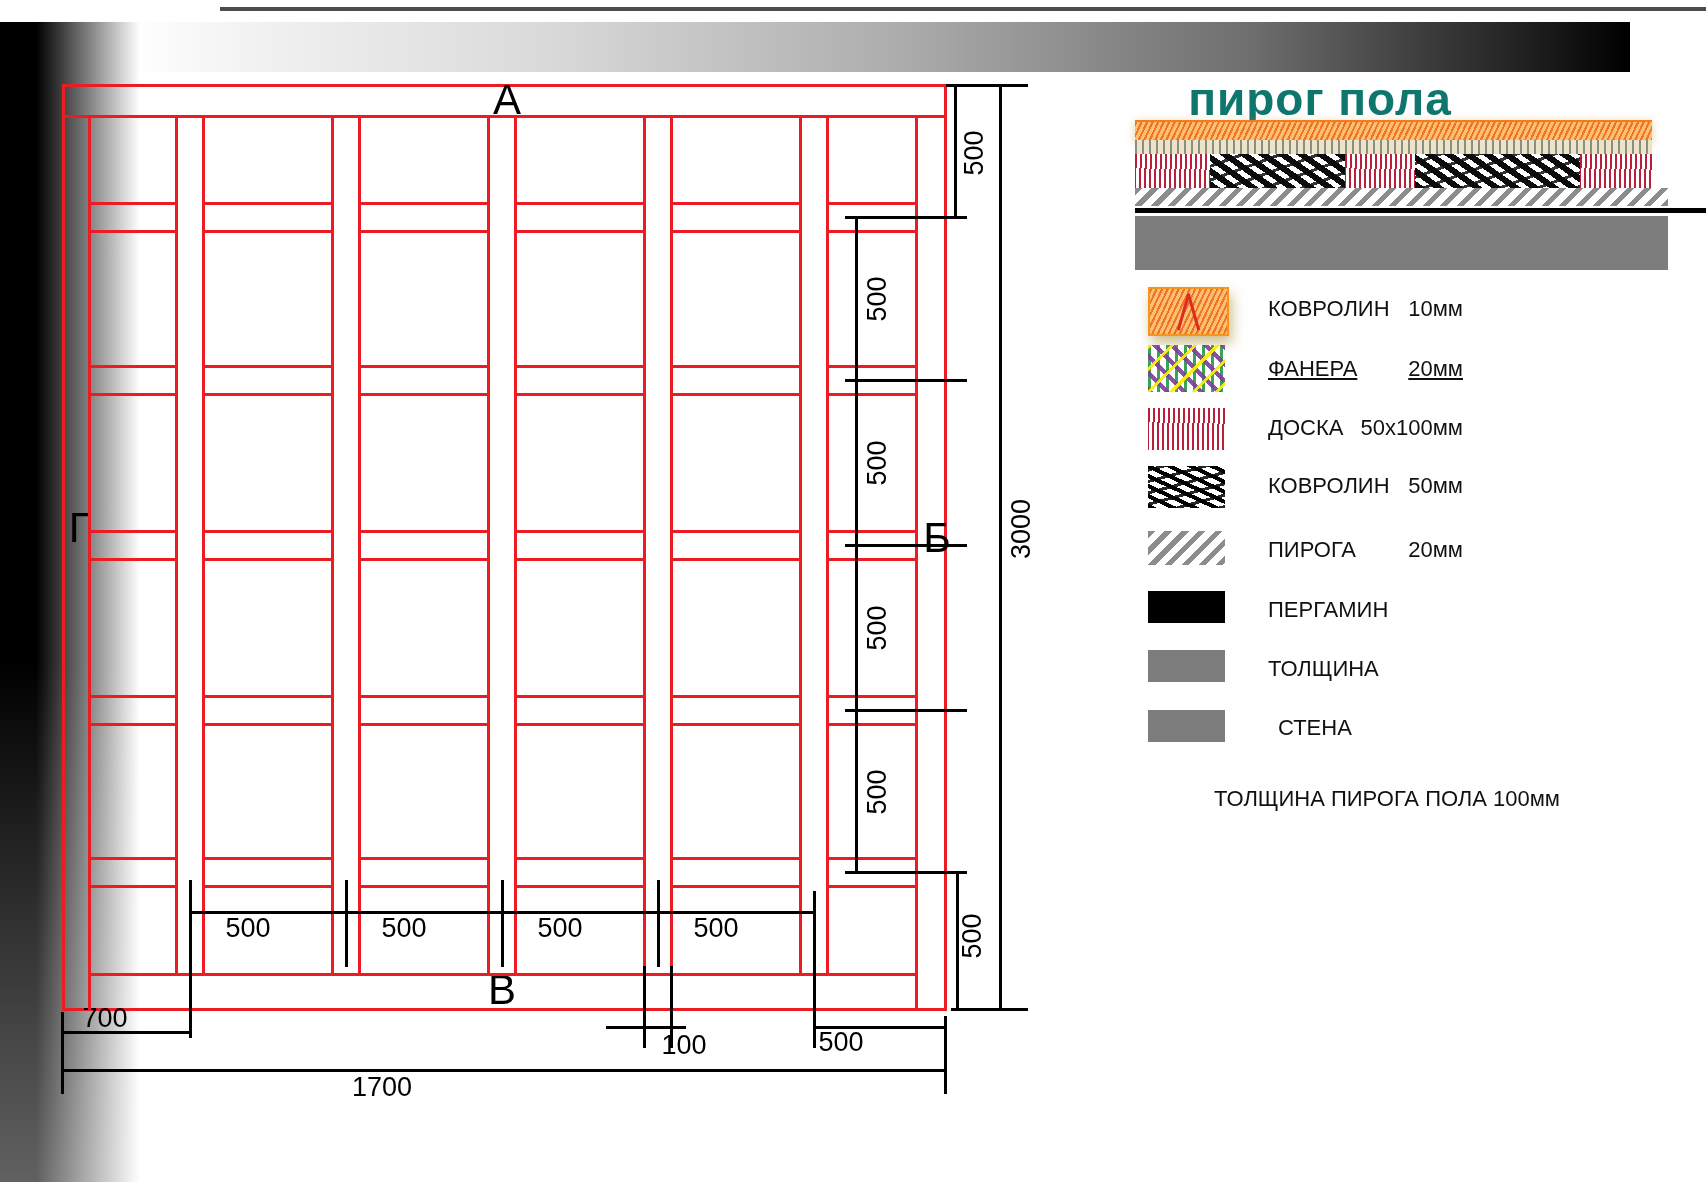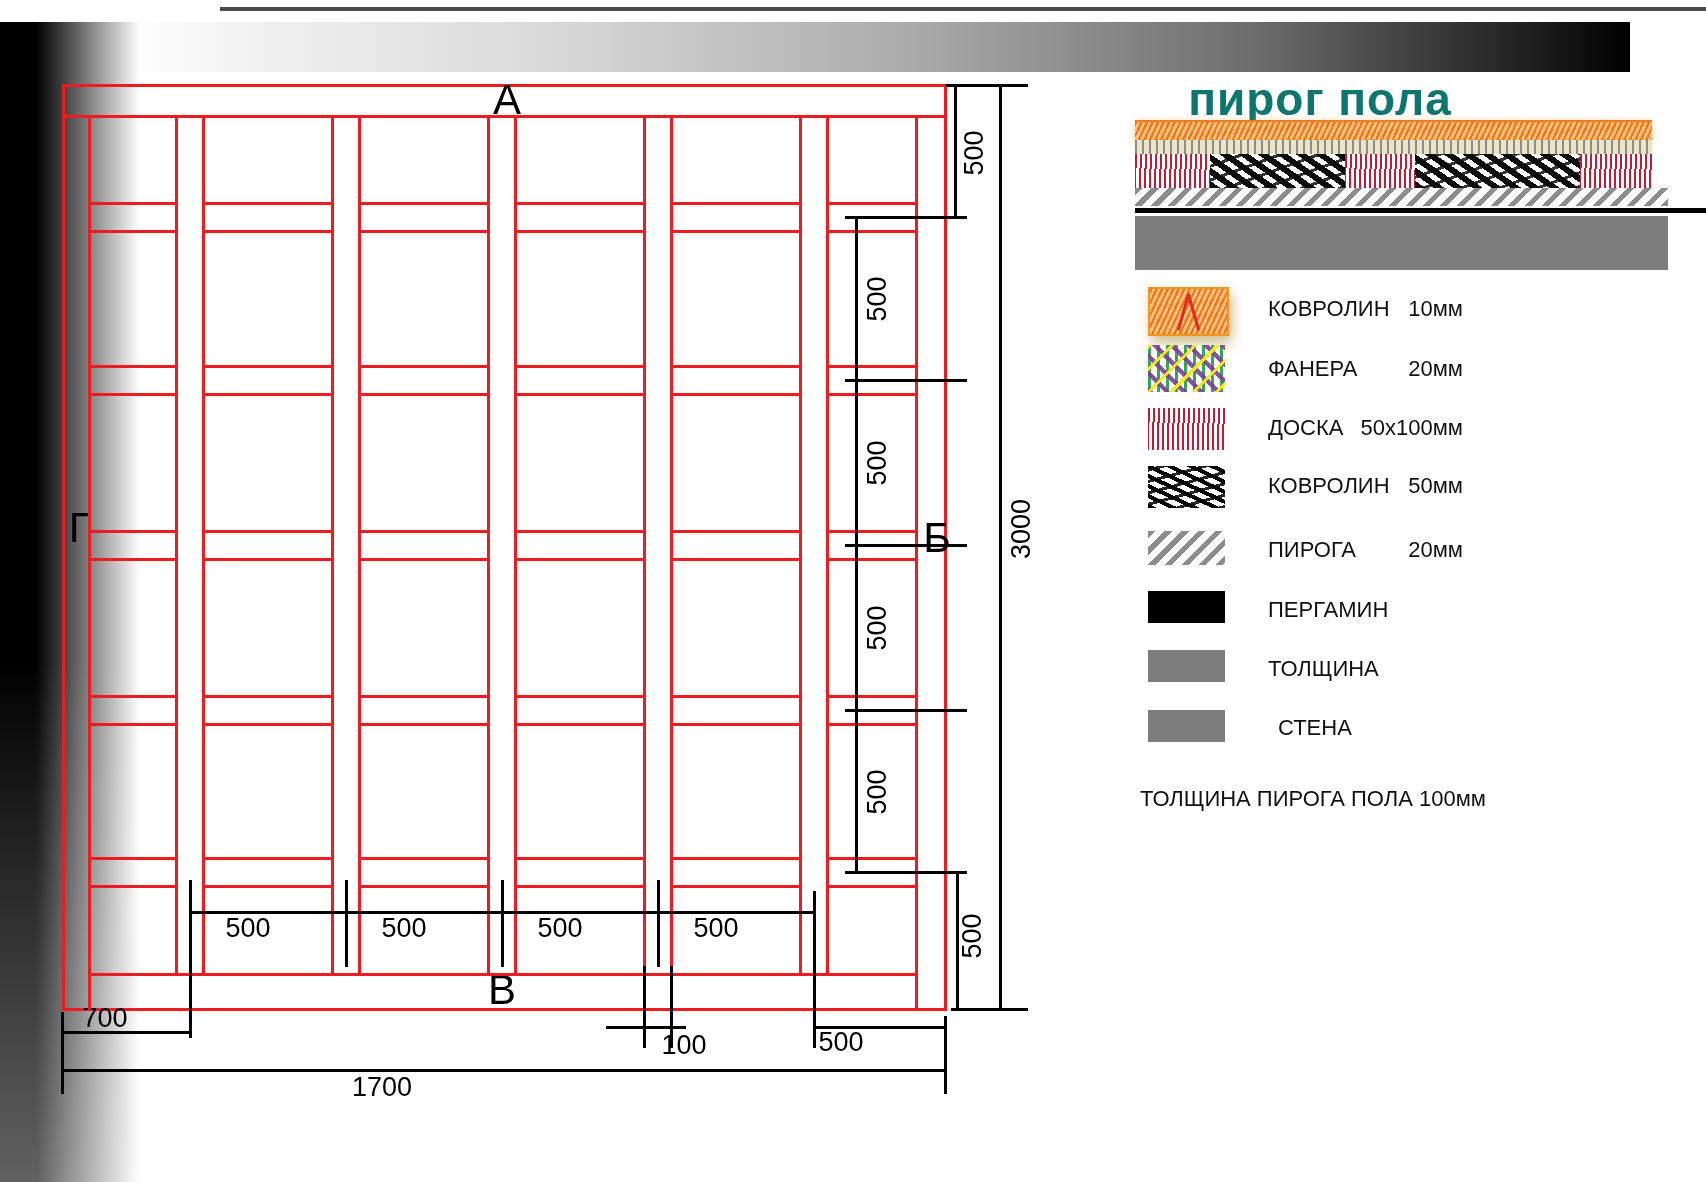--- a/index.html
+++ b/index.html
@@ -54,21 +54,21 @@
     repeating-linear-gradient(90deg,rgba(46,158,79,.95) 0 3px,rgba(0,0,0,0) 3px 9px),#fff;}
   .sw-board{background:repeating-linear-gradient(92deg,#b91f38 0 2px,rgba(255,255,255,0) 2px 5px),#fff;}
   .sw-mineral{background:
     repeating-linear-gradient(25deg,#000 0 4px,rgba(255,255,255,0) 4px 9px),
     repeating-linear-gradient(-15deg,rgba(0,0,0,.85) 0 3px,rgba(255,255,255,0) 3px 11px),#fff;}
   .sw-hatch{background:repeating-linear-gradient(135deg,#8c8c8c 0 5px,#fff 5px 12px);}
   .sw-black{background:#000;}
   .sw-gray{background:#7d7d7d;}
   .lg-text{position:absolute;left:1268px;width:195px;display:flex;justify-content:space-between;
     font-size:22px;line-height:26px;color:#111;}
-  .legend-note{position:absolute;left:1140px;top:786px;width:420px;text-align:left;
+  .legend-note{position:absolute;left:1140px;top:786px;width:420px;text-align:right;
     font-size:22px;color:#111;}
 </style>
 </head>
 <body>
 
 <div class="canvas">
 
   <div class="top-thin-line"></div>
   <div class="top-grad-bar"></div>
   <div class="left-stripe"></div>
@@ -214,21 +214,21 @@
     <div class="cs-line"></div>
     <div class="cs-screed"></div>
   </div>
 
   <div class="sw sw-carpet" style="top:287px;height:45px;"></div>
   <div class="lg-text" style="top:296px;">
     <span>КОВРОЛИН</span>
     <span>10мм</span>
   </div>
   <div class="sw sw-plywood" style="top:345px;height:47px;"></div>
-  <div class="lg-text" style="top:356px;">
+  <div class="lg-text" style="top:356px;text-decoration:underline;">
     <span>ФАНЕРА</span>
     <span>20мм</span>
   </div>
   <div class="sw sw-board" style="top:408px;height:42px;"></div>
   <div class="lg-text" style="top:415px;">
     <span>ДОСКА</span>
     <span>50х100мм</span>
   </div>
   <div class="sw sw-mineral" style="top:466px;height:42px;"></div>
   <div class="lg-text" style="top:473px;">

